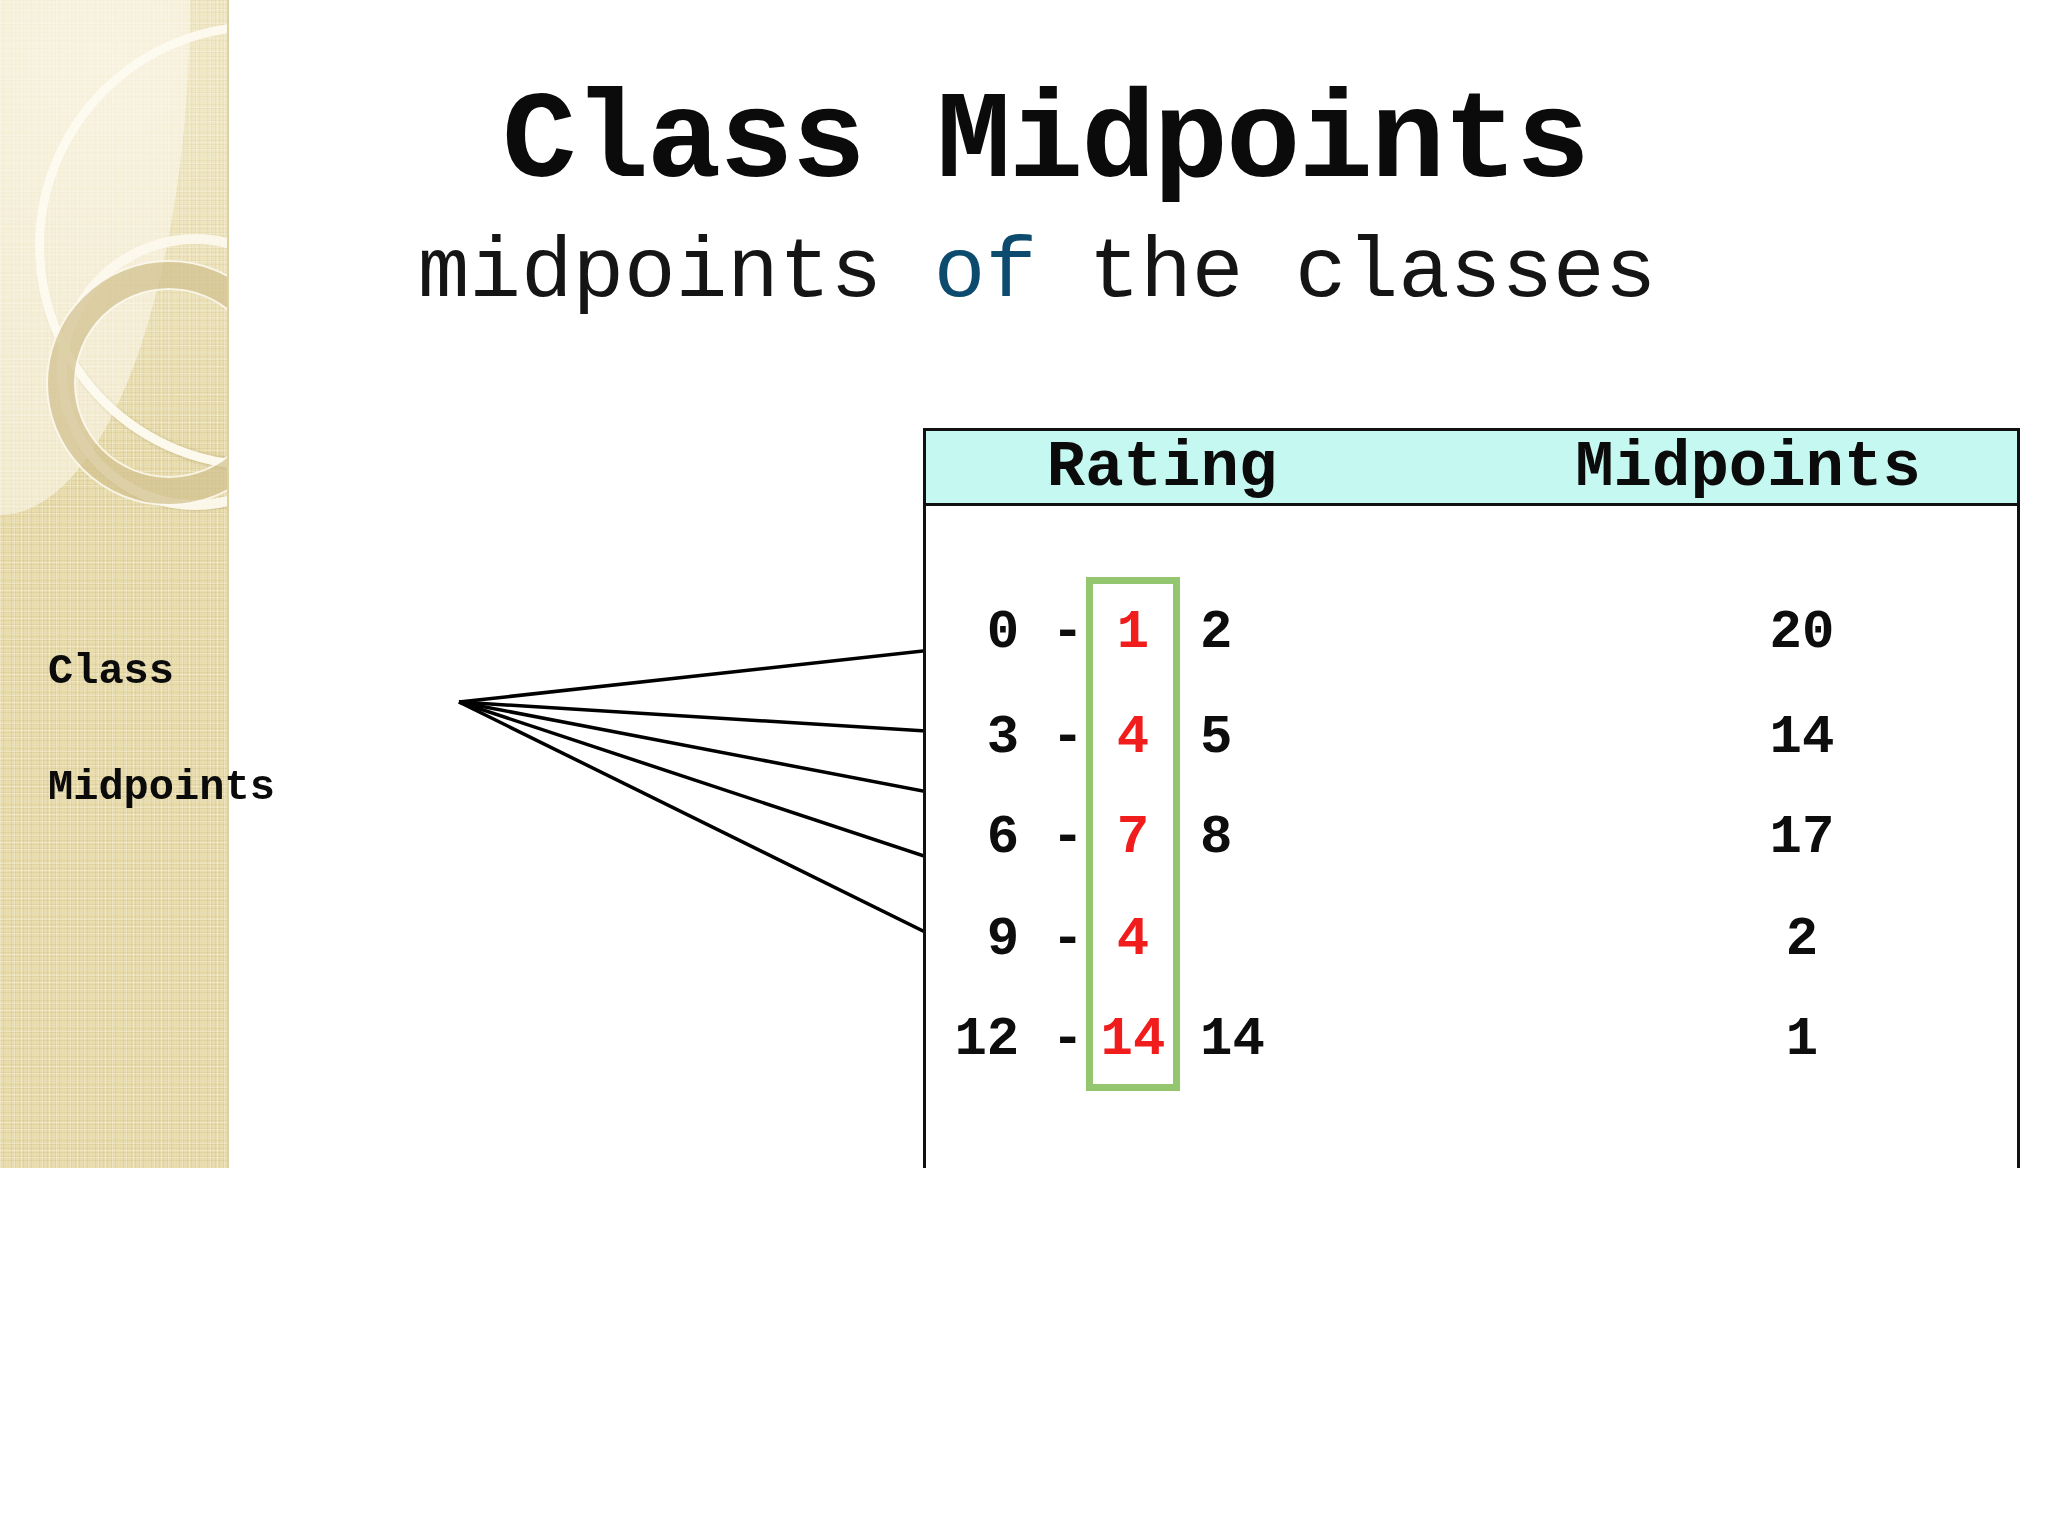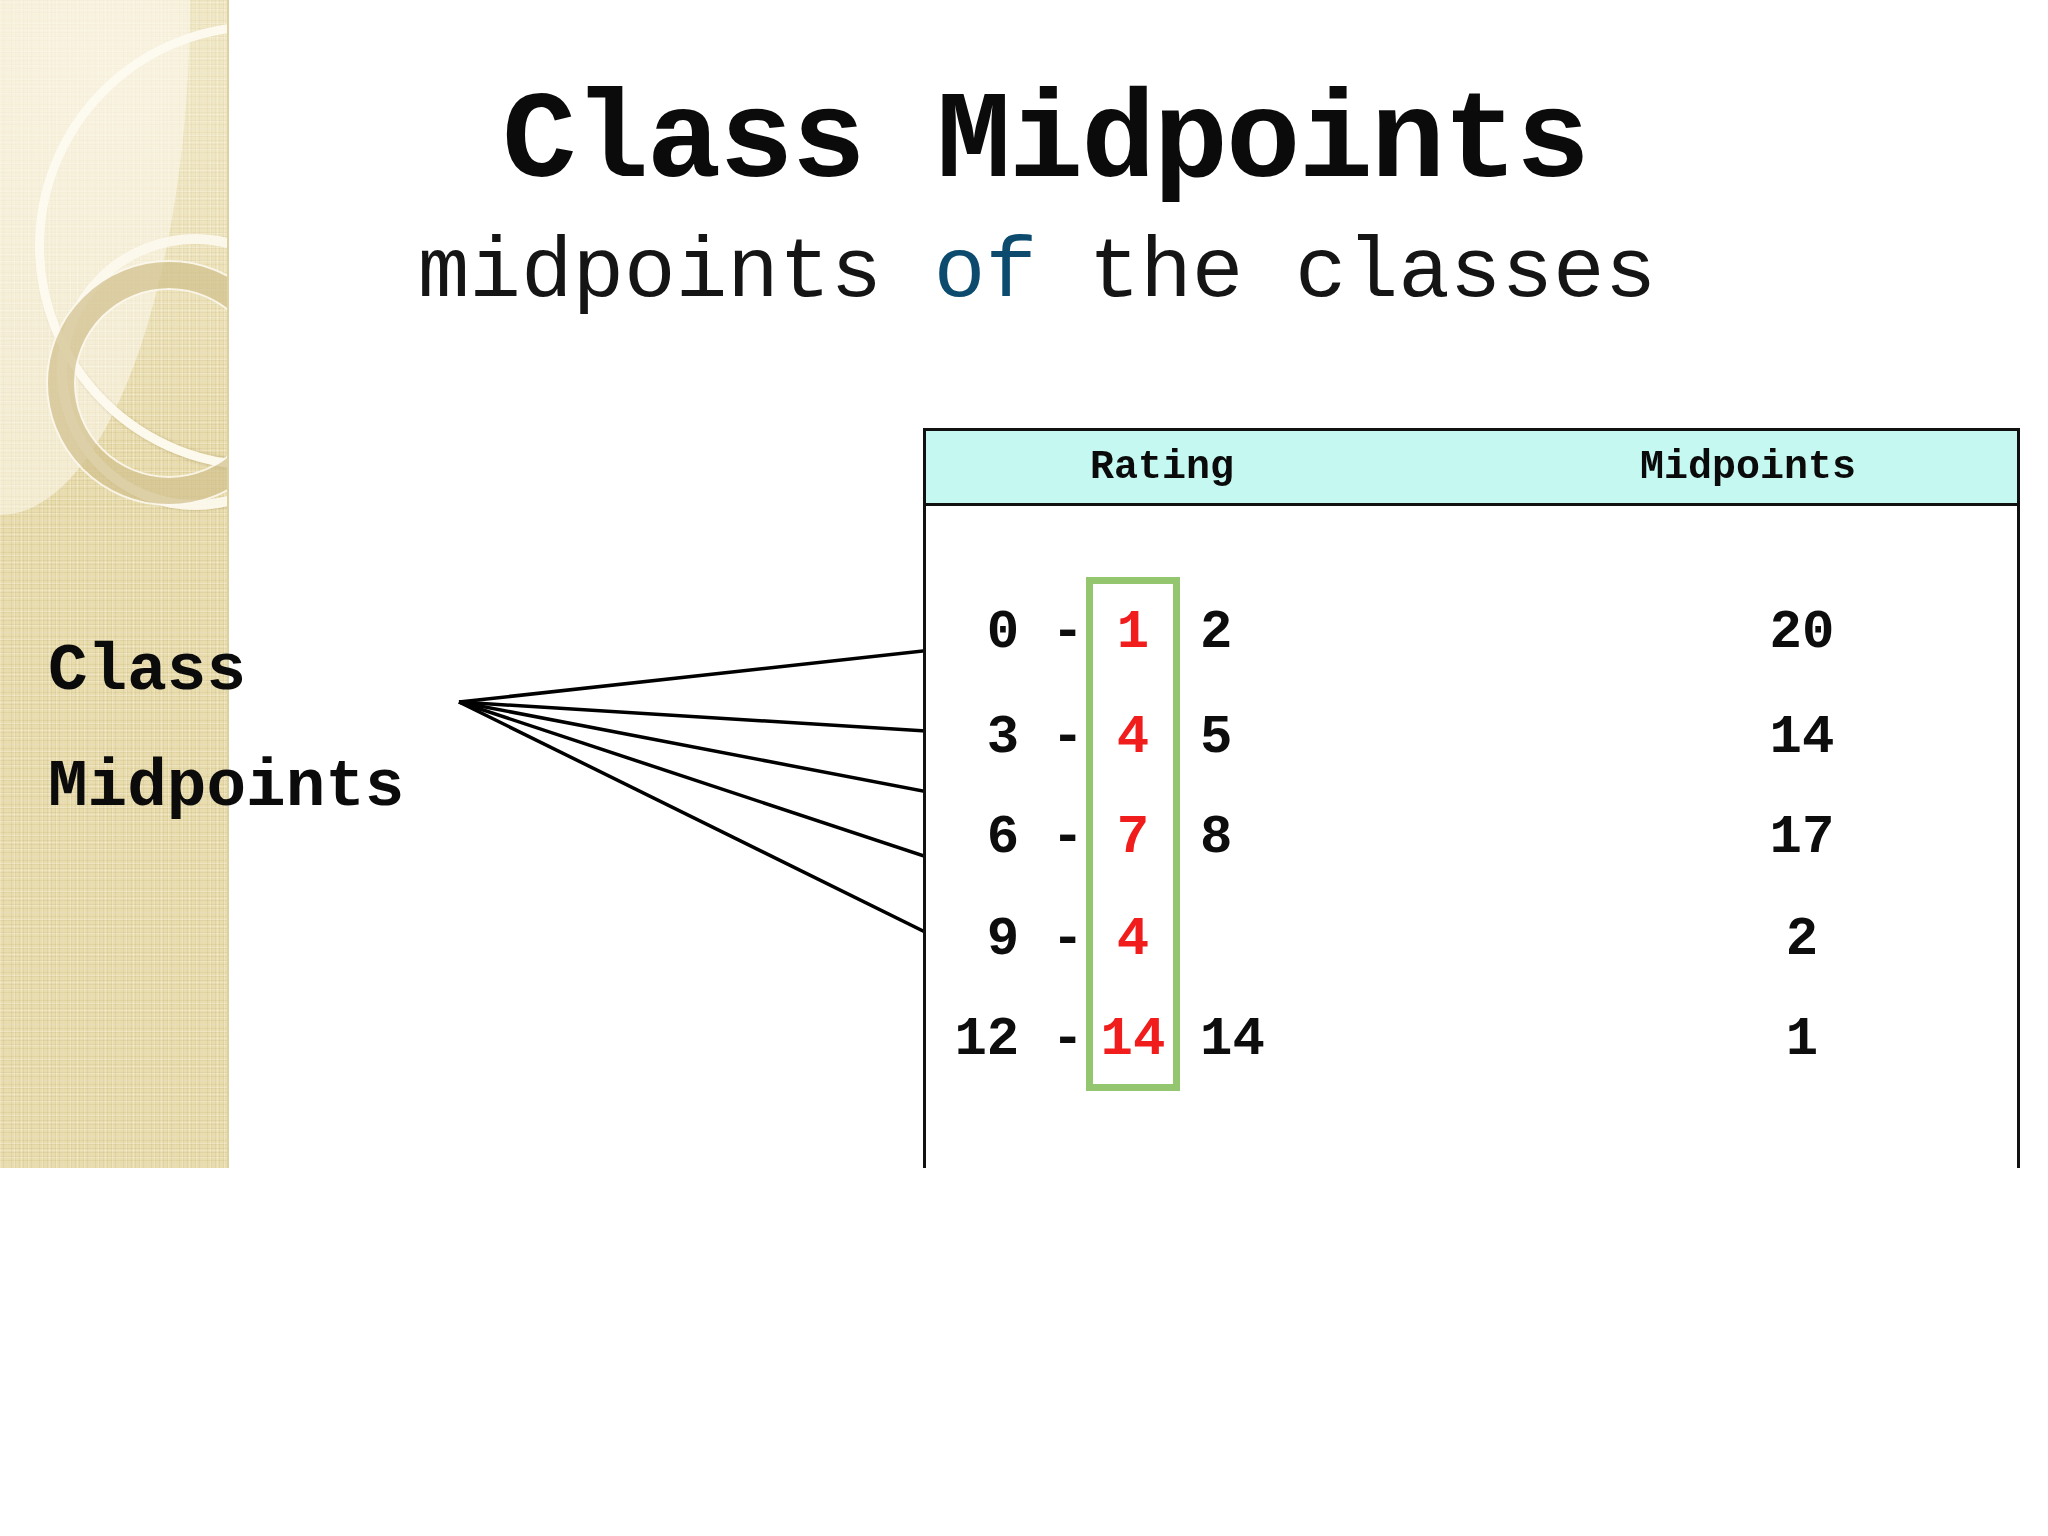--- a/index.html
+++ b/index.html
@@ -49,39 +49,39 @@
     line-height:1.15; white-space:nowrap;
   }
   .subtitle {
     position:absolute; left:0; top:224px; width:2074px; text-align:center;
     font-size:86px; font-weight:normal; color:#151515; line-height:1.15; white-space:nowrap;
   }
   .subtitle .of { color:#0c4a6e;margin-top:14px; }
 
   .left-label {
     position:absolute; left:48px; top:614px;
-    font-size:66px; font-weight:bold; line-height:116px; color:#0b0b0b;
+    font-size:42px; font-weight:bold; line-height:116px; color:#0b0b0b;
   }
 
   
   .connectors { position:absolute; left:0; top:0; width:2048px; height:1536px; pointer-events:none; }
   .connectors line { stroke:#000000; stroke-width:3.5; }
 
   
   .ftable {
     position:absolute; left:923px; top:428px; width:1097px; height:779px;
     border:3px solid #111111; background:#ffffff; box-sizing:border-box;
   }
   .thead {
     position:absolute; left:0; top:0; width:100%; height:72px;
     background:#c5f8f0; border-bottom:3px solid #111111;
   }
   .th {
     position:absolute; top:0; height:72px; line-height:74px;
-    font-size:40px; font-weight:bold; text-align:center; color:#0b0b0b;
+    font-size:64px; font-weight:bold; text-align:center; color:#0b0b0b;
   }
   .th-rating { left:0px; width:472px; }
   .th-freq   { left:572px; width:500px; }
 
   .midbox {
     position:absolute; left:160px; top:146px; width:94px; height:514px;
     border:7px solid #93c66f; box-sizing:border-box; background:transparent;
   }
 
   .trow { position:absolute; left:0; width:100%; height:64px; }

